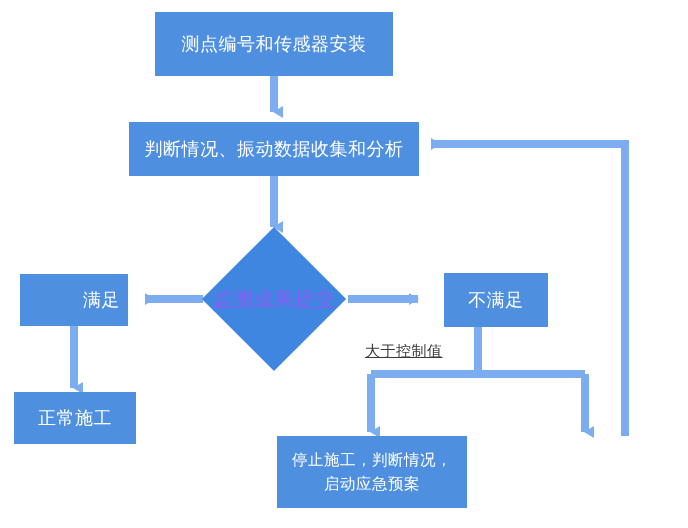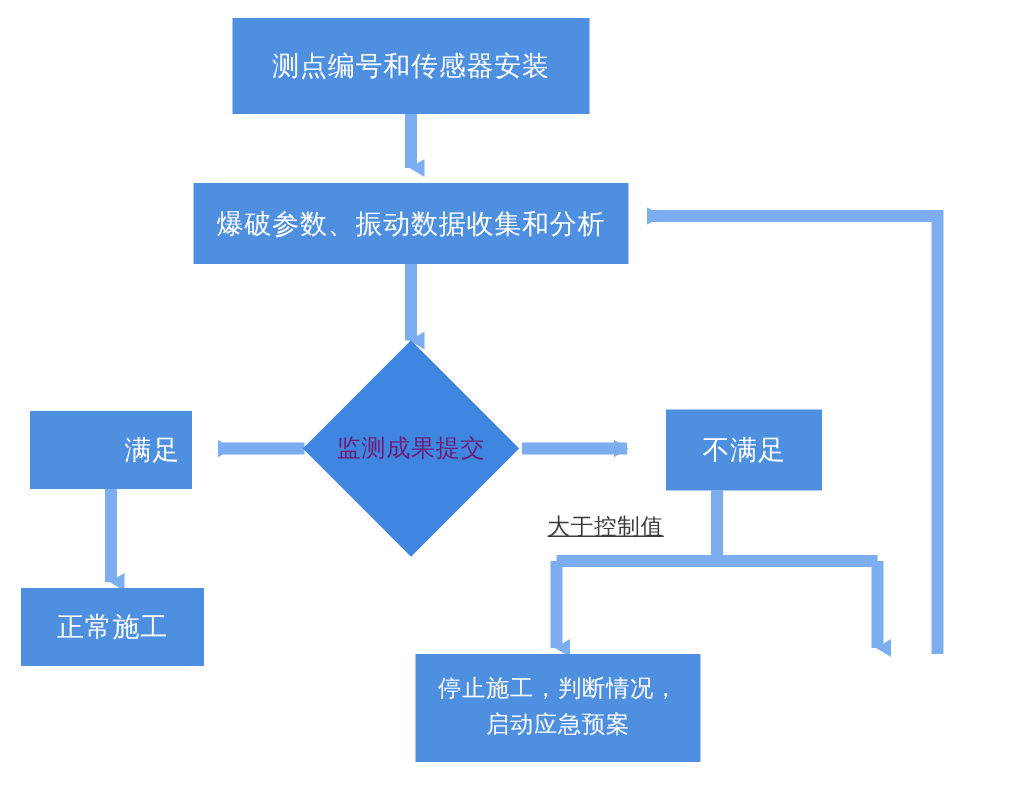--- a/index.html
+++ b/index.html
@@ -49,22 +49,22 @@
   }
   .diamond-label {
     position: absolute;
     left: 0;
     top: 0;
     width: 100%;
     height: 100%;
     display: flex;
     align-items: center;
     justify-content: center;
-    color: #701a75;
-    font-size: 16px;
+    color: #8b5cf6;
+    font-size: 20px;
     letter-spacing: 0.5px;
     white-space: nowrap;
     text-align: right;
   }
   .edge-label {
     position: absolute;
     color: #3a3a3a;
     font-size: 15px;
     white-space: nowrap;
     letter-spacing: 0.5px;
@@ -126,21 +126,21 @@
     <g>
       <path d="M625,436 L625,144 L432,144" stroke="#7cadf0" stroke-width="8" fill="none" marker-end="url(#arrowLeft)"></path>
     </g>
   </svg>
 
   <div class="node" style="left:155px; top:12px; width:238px; height:64px;">
     <span>测点编号和传感器安装</span>
   </div>
 
   <div class="node" style="left:129px; top:122px; width:290px; height:54px;">
-    <span>爆破参数、振动数据收集和分析</span>
+    <span>判断情况、振动数据收集和分析</span>
   </div>
 
   <div class="diamond-wrap" style="left:223px; top:248px; width:102px; height:102px;">
     <div class="diamond-shape"></div>
     <div class="diamond-label">监测成果提交</div>
   </div>
 
   <div class="node" style="left:20px; top:274px; width:108px; height:52px;justify-content:flex-end;">
     <span>满足</span>
   </div>

